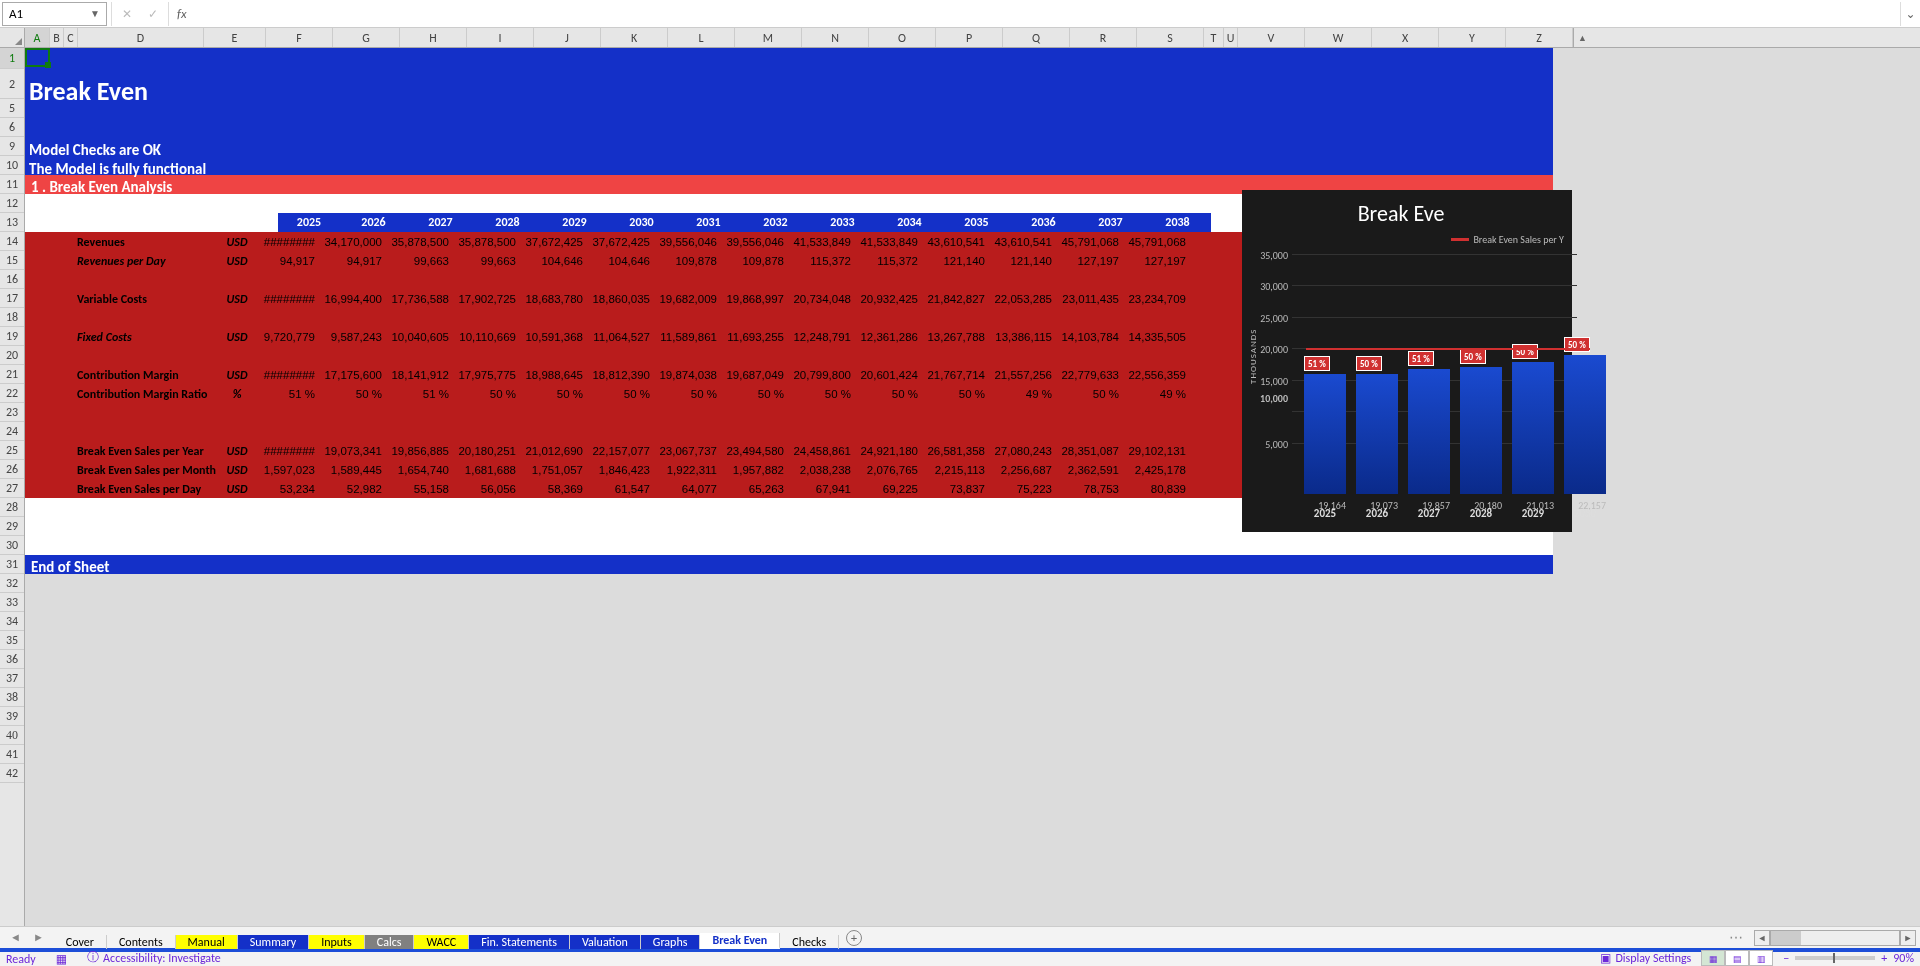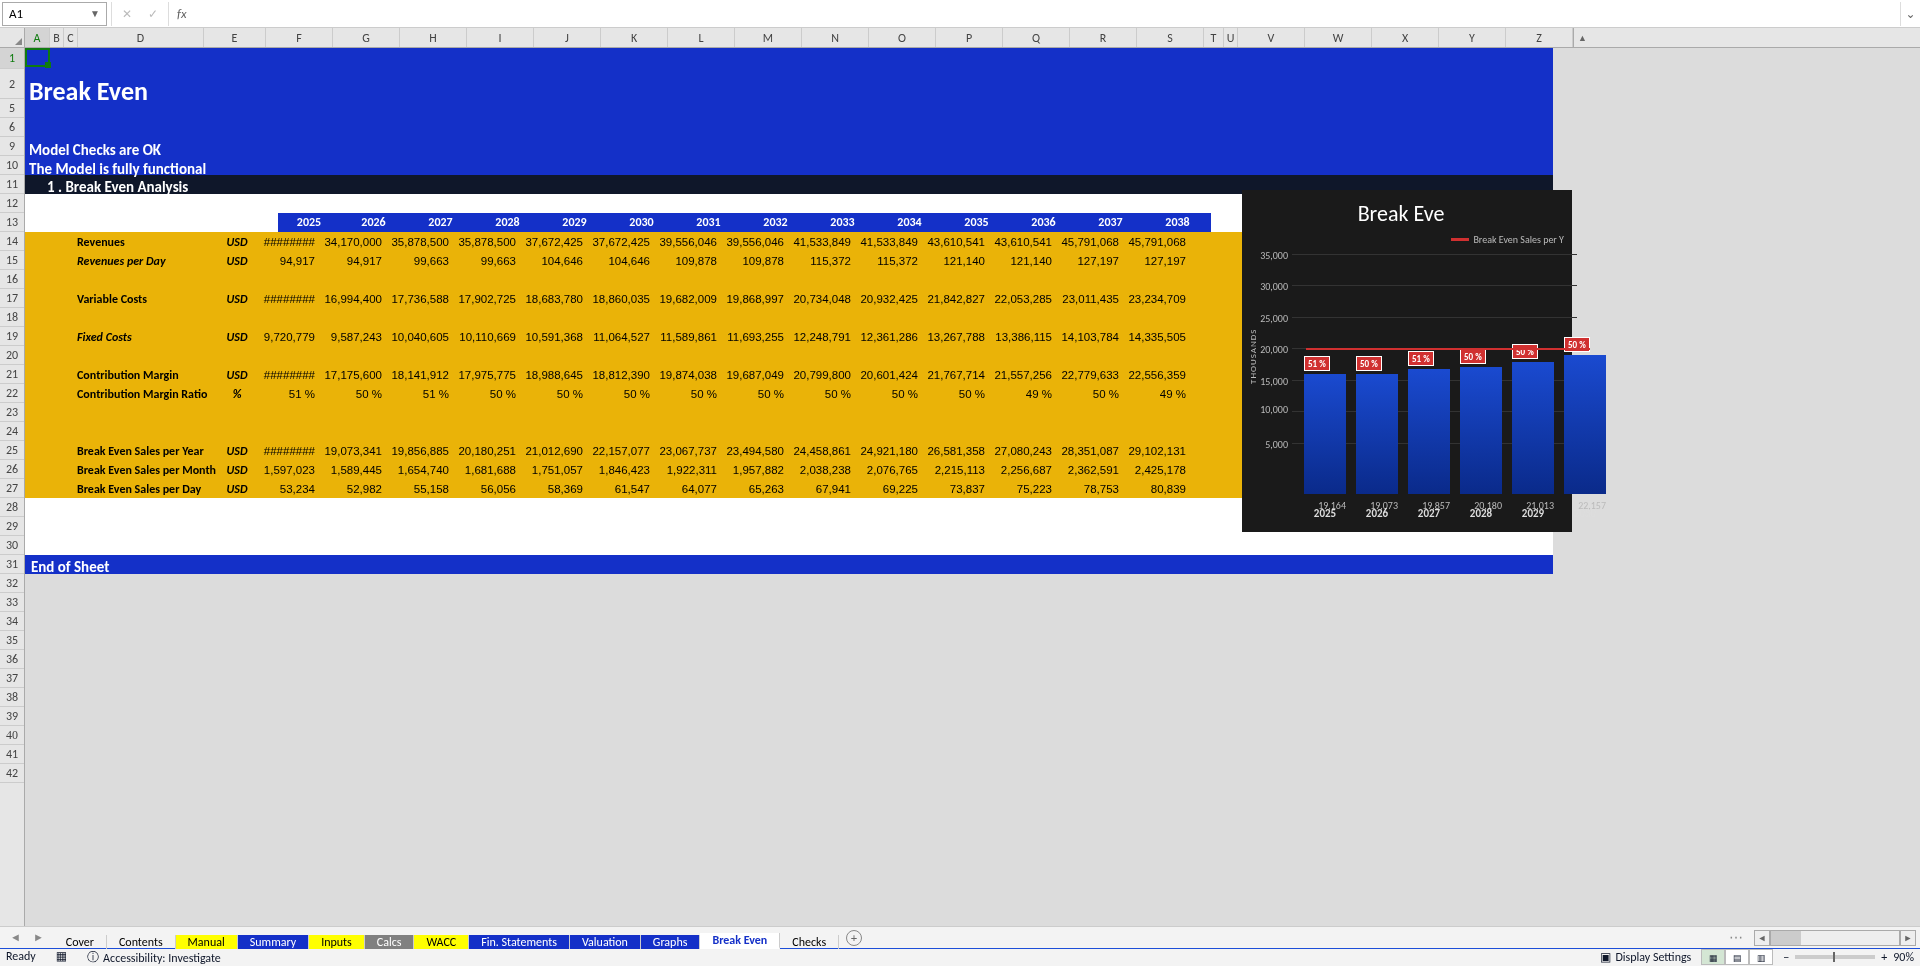--- a/index.html
+++ b/index.html
@@ -29,24 +29,24 @@
 .rh { border-bottom:1px solid #ccc; text-align:center; font-size:12px; color:#444; display:flex; align-items:center; justify-content:center; }
 .rh.sel { background:#d4d4d4; color:#0f7b0f; }
 
 .grid { flex:1; position:relative; background:#dcdcdc; overflow:hidden; }
 .sheet { background:#fff; position:absolute; left:0; top:0; width:1528px; }
 
 
 .title-block { background:#1430c8; color:#fff; padding:3px 4px; }
 .title-main { font-size:26px; font-weight:bold; padding:6px 0 4px 0; }
 .title-sub { font-size:15px; font-weight:bold; padding:1px 0; }
-.section-hdr { background:#0f172a; color:#fff; font-size:15px; font-weight:bold; padding:3px 22px; }
-
-
-.data-area { background:#eab308; }
+.section-hdr { background:#ef4444; color:#fff; font-size:15px; font-weight:bold; padding:3px 6px; }
+
+
+.data-area { background:#b91c1c; }
 .yr-row { display:flex; }
 .yr-pad { width:253px; }
 .yr-cell { width:67px; text-align:center; background:#1430c8; color:#fff; font-weight:bold; font-size:12px; padding:2px 0; }
 
 .drow { display:flex; align-items:center; height:19px; font-size:12px; }
 .lbl { width:192px; padding-left:52px; font-weight:bold; }
 .lbl.italic { font-style:italic; font-weight:bold; }
 .unit { width:40px; text-align:center; font-weight:bold; font-style:italic; }
 .val { width:67px; text-align:right; padding-right:4px; font-family:Arial,sans-serif; font-size:11.5px; }
 .val.first { width:62px; }
@@ -88,21 +88,21 @@
 .tab-add { width:30px; display:flex; align-items:center; justify-content:center; color:#666; }
 .tab-add .circ { width:16px; height:16px; border:1px solid #888; border-radius:50%; display:flex; align-items:center; justify-content:center; font-size:12px; }
 .tabs-right { margin-left:auto; display:flex; align-items:center; gap:4px; padding-right:4px; }
 .hscroll { display:flex; align-items:center; }
 .hscroll .arr { width:16px; height:16px; border:1px solid #aaa; background:#eee; text-align:center; font-size:9px; line-height:14px; color:#666; }
 .hscroll .track { width:130px; height:16px; border:1px solid #aaa; background:#eee; position:relative; }
 .hscroll .thumb { position:absolute; left:0; top:0; bottom:0; width:30px; background:#ccc; }
 .dots { color:#888; padding:0 6px; letter-spacing:1px; font-size:14px; }
 
 
-.status-bar { height:18px; background:#f3f3f3; border-top:1px solid #1d4ed8; display:flex; align-items:flex-start; font-size:12px; color:#0f172a; padding:0 6px; }
+.status-bar { height:18px; background:#f3f3f3; border-top:4px solid #1d4ed8; display:flex; align-items:flex-end; font-size:12px; color:#6d28d9; padding:0 6px; }
 .status-bar .acc { display:flex; align-items:center; gap:4px; margin-left:20px; }
 .status-bar .right { margin-left:auto; display:flex; align-items:center; gap:10px; }
 .view-btns { display:flex; gap:0; }
 .vb { width:24px; height:16px; border:1px solid #bbb; display:flex; align-items:center; justify-content:center; font-size:9px; background:#fff; }
 .vb.active { background:#d4e6d4; }
 .zoom { display:flex; align-items:center; gap:6px; }
 .zslider { width:80px; height:4px; background:#ccc; position:relative; }
 .zslider::after { content:""; position:absolute; left:38px; top:-3px; width:2px; height:10px; background:#666; }
 
 .ic { font-family: 'Segoe UI Symbol', sans-serif; }
@@ -417,21 +417,21 @@
       <div class="chart-title">Break Eve</div>
       <div class="chart-legend">
         <div class="legend-line"></div>
         <span>Break Even Sales per Y</span>
       </div>
       <div class="chart-body">
         <div class="ylabel">THOUSANDS</div>
         <div id="yticks">
             <div class="ytick" style="top: 183.571px;">5,000</div>
             <div class="ygrid" style="top: 188.571px;"></div>
-            <div class="ytick" style="top: 149px;">10,000</div>
+            <div class="ytick" style="top: 138px; font-weight: bold;">10,000</div>
             <div class="ygrid" style="top: 157.143px;"></div>
             <div class="ytick" style="top: 120.714px;">15,000</div>
             <div class="ygrid" style="top: 125.714px;"></div>
             <div class="ytick" style="top: 89.2857px;">20,000</div>
             <div class="ygrid" style="top: 94.2857px;"></div>
             <div class="ytick" style="top: 57.8571px;">25,000</div>
             <div class="ygrid" style="top: 62.8571px;"></div>
             <div class="ytick" style="top: 26.4286px;">30,000</div>
             <div class="ygrid" style="top: 31.4286px;"></div>
             <div class="ytick" style="top: -5px;">35,000</div>

